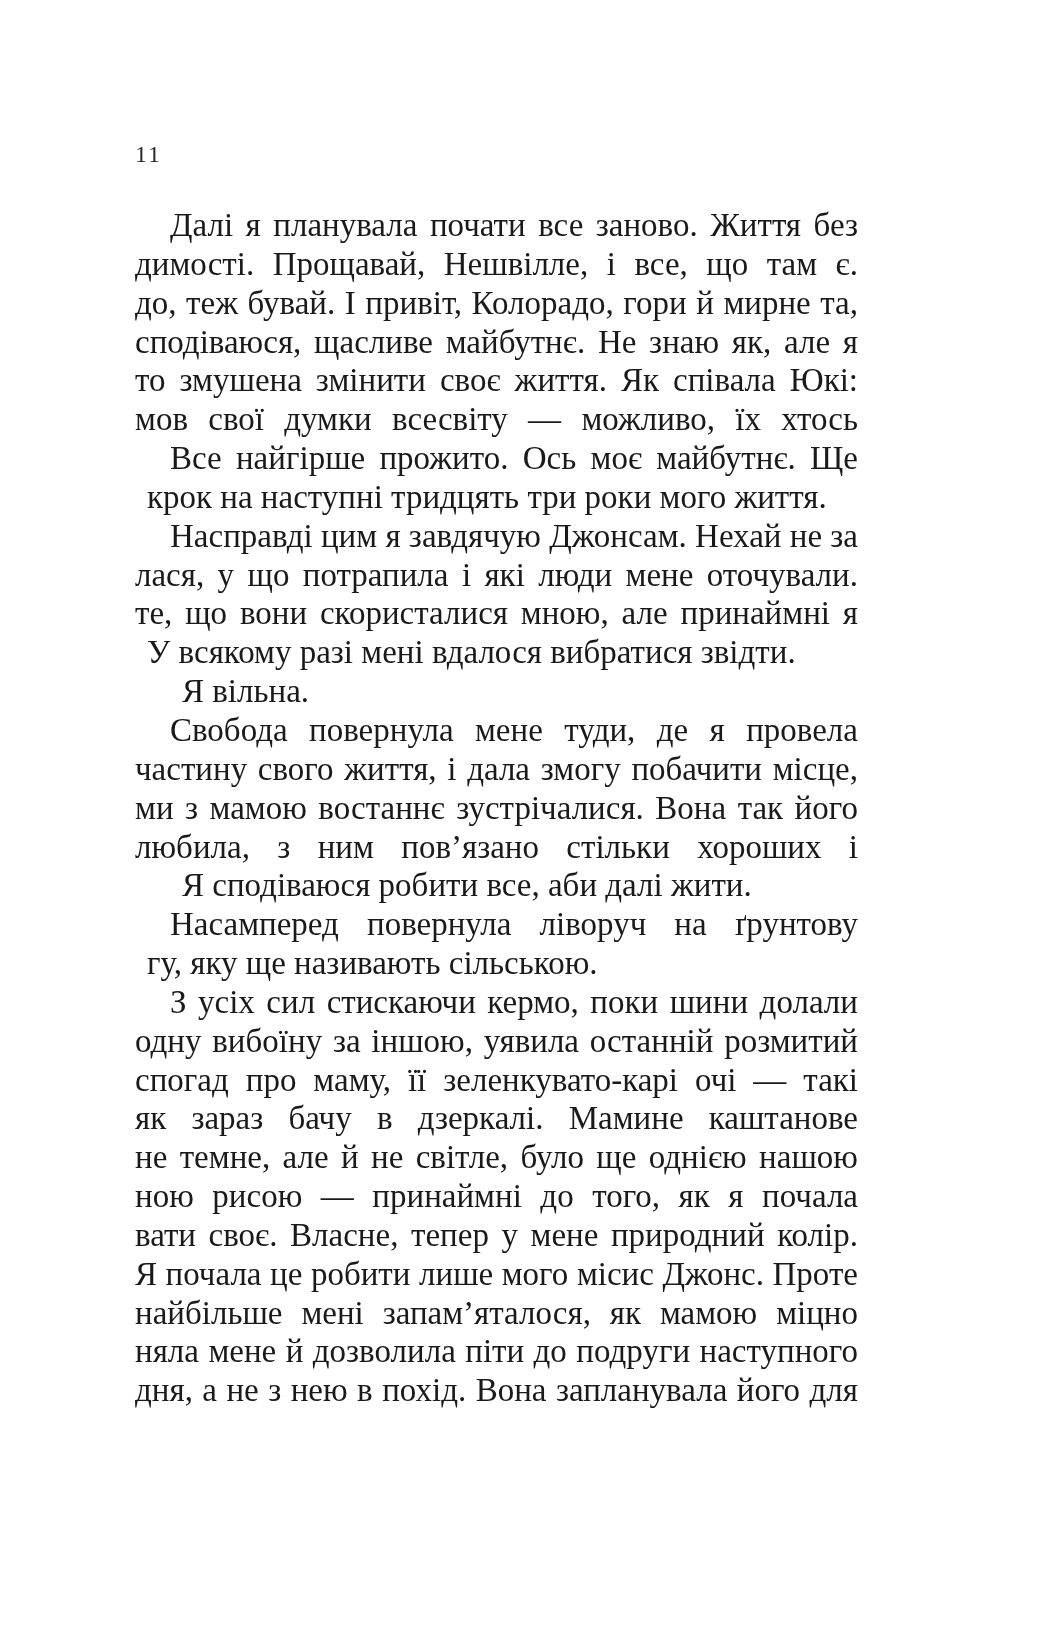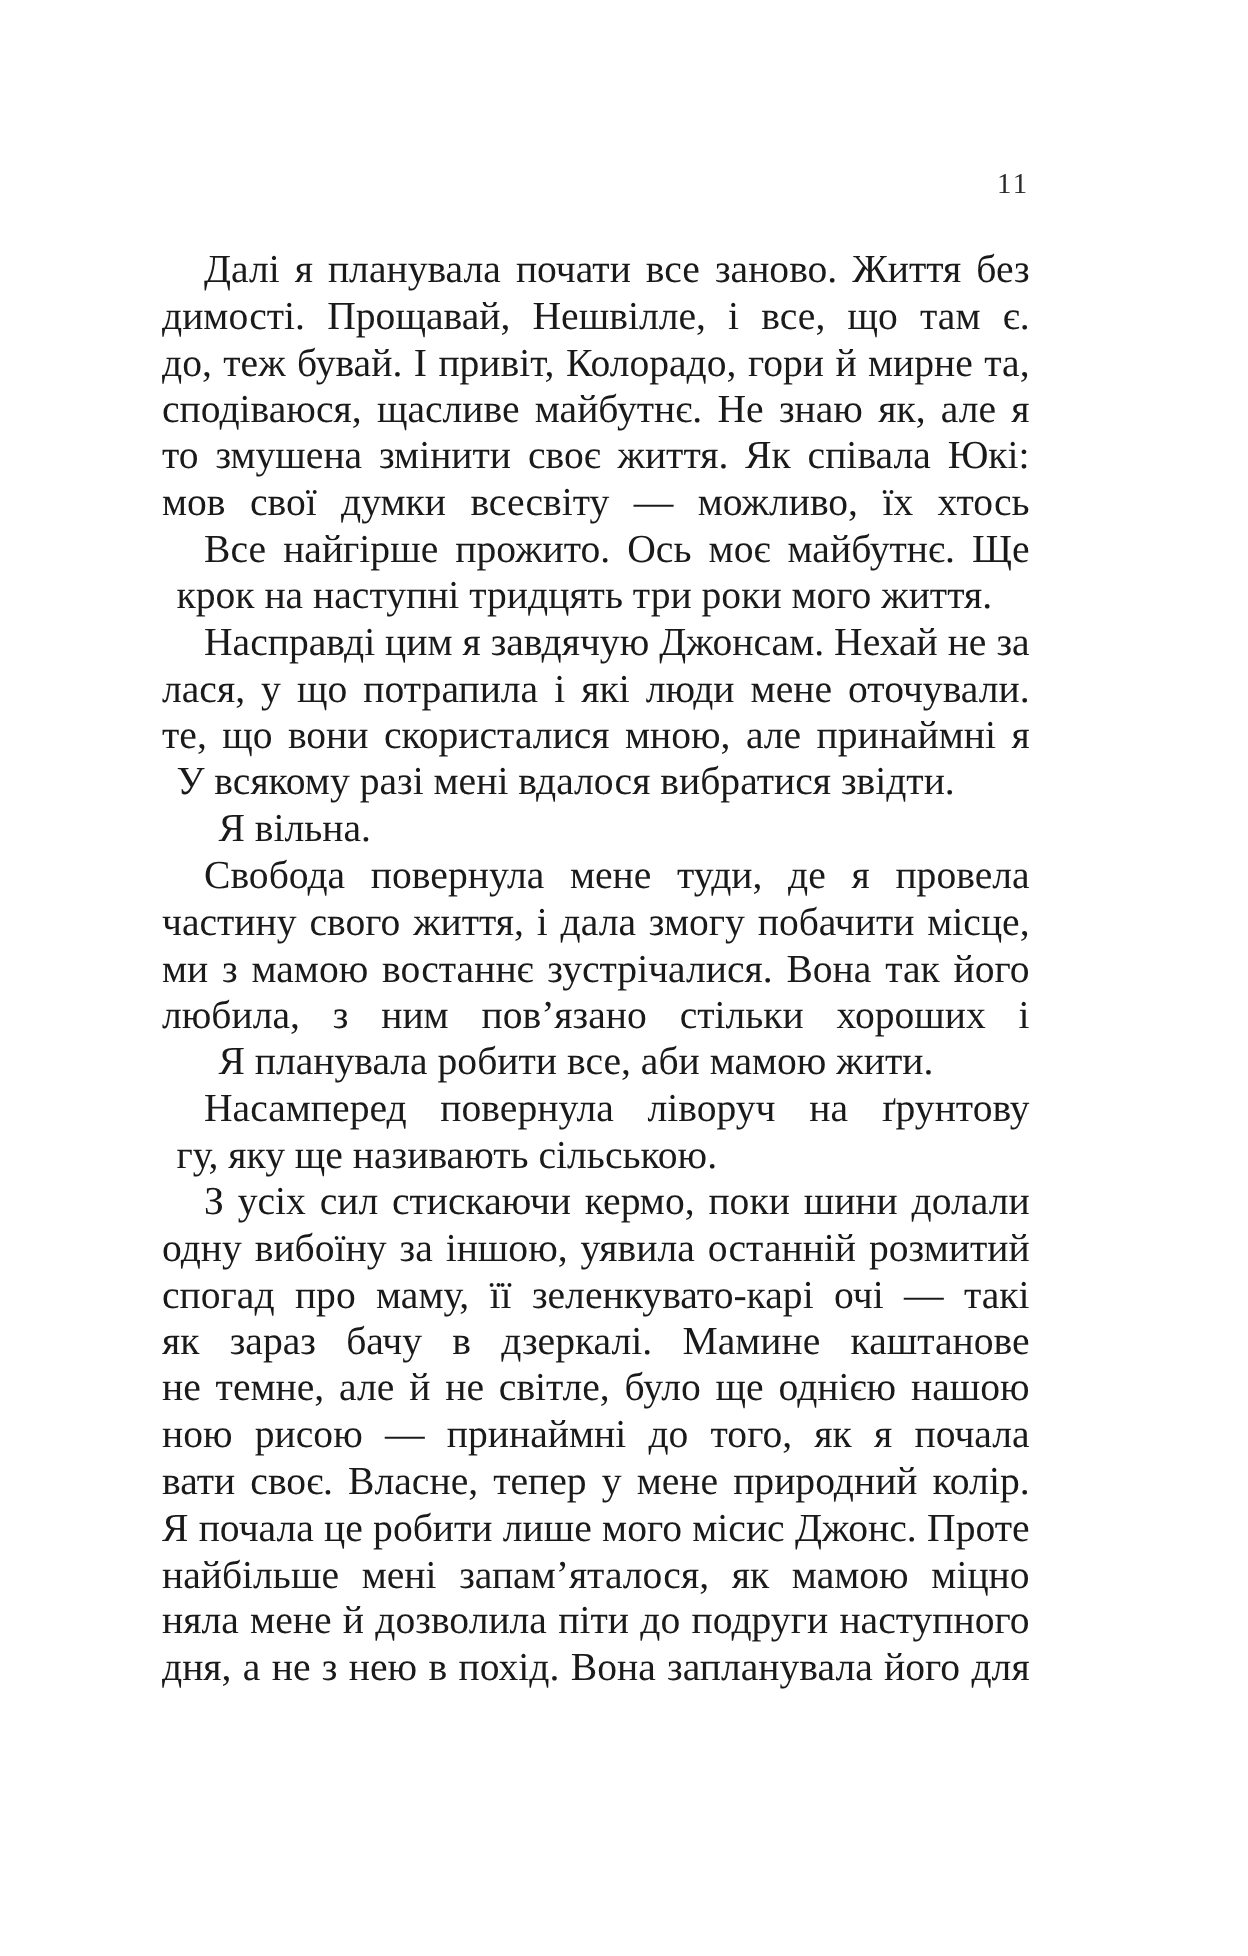--- a/index.html
+++ b/index.html
@@ -17,21 +17,21 @@
   .book-page {
     position: absolute;
     inset: 0;
     background: #ffffff;
   }
   .page-number {
     position: absolute;
     top: 141px;
     left: 135px;
     width: 723px;
-    text-align: right;
+    text-align: left;
     font-size: 24px;
     letter-spacing: 2px;
     color: #2a2a2a;
   }
   .text-block {
     position: absolute;
     left: 135px;
     top: 206px;
     width: 723px;
     font-size: 33px;
@@ -84,21 +84,21 @@
       <div class="paragraph">
         <div class="line indent left">Я вільна.</div>
       </div>
       <div class="paragraph">
         <div class="line indent">Свобода повернула мене туди, де я провела першу</div>
         <div class="line">частину свого життя, і дала змогу побачити місце, де</div>
         <div class="line">ми з мамою востаннє зустрічалися. Вона так його</div>
         <div class="line">любила, з ним пов’язано стільки хороших і водночас</div>
       </div>
       <div class="paragraph">
-        <div class="line indent left">Я планувала робити все, аби мамою жити.</div>
+        <div class="line indent left">Я сподіваюся робити все, аби далі жити.</div>
       </div>
       <div class="paragraph">
         <div class="line indent">Насамперед повернула ліворуч на ґрунтову доро-</div>
         <div class="line left">гу, яку ще називають сільською.</div>
       </div>
       <div class="paragraph">
         <div class="line indent">З усіх сил стискаючи кермо, поки шини долали</div>
         <div class="line">одну вибоїну за іншою, уявила останній розмитий</div>
         <div class="line">спогад про маму, її зеленкувато-карі очі — такі самі,</div>
         <div class="line">як зараз бачу в дзеркалі. Мамине каштанове волосся,</div>

